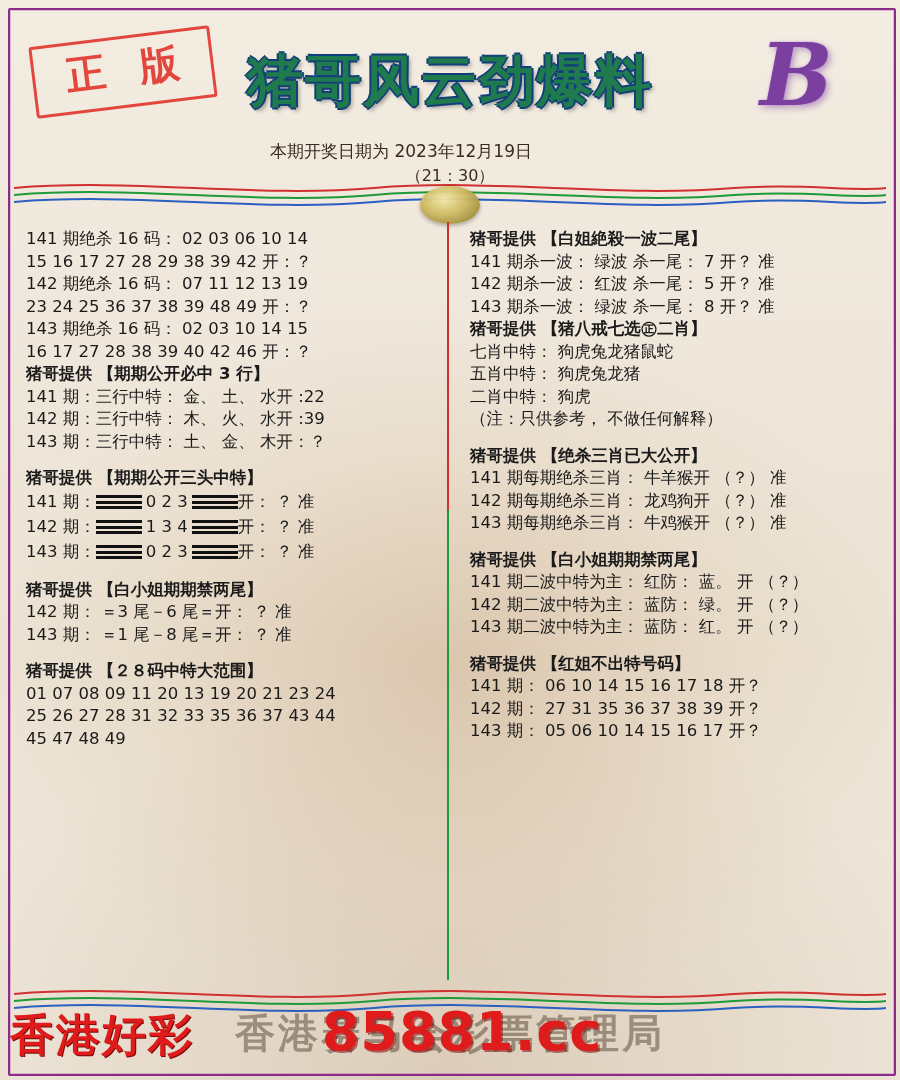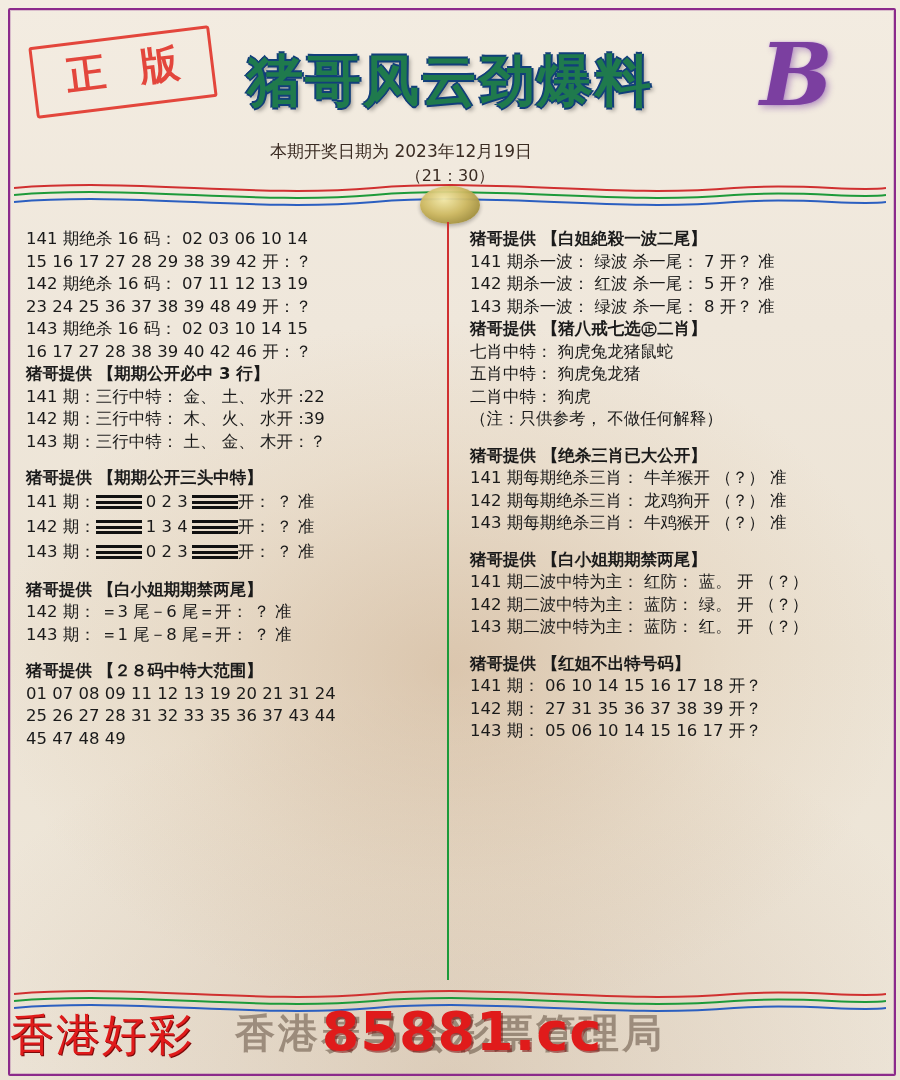--- a/index.html
+++ b/index.html
@@ -88,21 +88,21 @@
     font-family:"DejaVu Sans","Liberation Sans",sans-serif;
   }
   .row.h{font-weight:bold;}
   .barset{display:inline-block;vertical-align:middle;}
   .barset i{
     display:block;width:46px;height:3px;background:#111;margin:2.5px 0;
   }
   
   .footer-red{
     position:absolute;left:10px;top:1006px;
-    font-size:44px;font-weight:normal;color:#e01b1b;
+    font-size:44px;font-weight:bold;color:#e01b1b;
     text-shadow:1px 1px 0 #7a0a0a;
     letter-spacing:2px;
   }
   .footer-big{
     position:absolute;left:0;top:1000px;width:900px;text-align:center;
     font-size:54px;font-weight:bold;color:#e01b1b;
     text-shadow:2px 2px 0 rgba(120,10,10,.55);
     letter-spacing:1px;
     font-family:"DejaVu Sans","Liberation Sans",sans-serif;
     margin-left:12px;
@@ -163,21 +163,21 @@
       <div class="row h">猪哥提供 【期期公开三头中特】</div>
       <div class="row"><span>141 期：</span><span class="barset"><i></i><i></i><i></i></span><span style="margin: 0px 4px;">0 2 3</span><span class="barset"><i></i><i></i><i></i></span><span>开： ？ 准</span></div>
       <div class="row"><span>142 期：</span><span class="barset"><i></i><i></i><i></i></span><span style="margin: 0px 4px;">1 3 4</span><span class="barset"><i></i><i></i><i></i></span><span>开： ？ 准</span></div>
       <div class="row"><span>143 期：</span><span class="barset"><i></i><i></i><i></i></span><span style="margin: 0px 4px;">0 2 3</span><span class="barset"><i></i><i></i><i></i></span><span>开： ？ 准</span></div>
       <div style="height: 14px;"></div>
       <div class="row h">猪哥提供 【白小姐期期禁两尾】</div>
       <div class="row">142 期： ＝3 尾－6 尾＝开： ？ 准</div>
       <div class="row">143 期： ＝1 尾－8 尾＝开： ？ 准</div>
       <div style="height: 14px;"></div>
       <div class="row h">猪哥提供 【２８码中特大范围】</div>
-      <div class="row">01  07  08  09  11  12  13  19  20  21  31  24</div>
+      <div class="row">01  07  08  09  11  20  13  19  20  21  23  24</div>
       <div class="row">25  26  27  28  31  32  33  35  36  37  43  44</div>
       <div class="row">45  47  48  49</div>
     </div>
   <div class="col colR" id="colR">
       <div class="row h">猪哥提供 【白姐絶殺一波二尾】</div>
       <div class="row">141 期杀一波： 绿波  杀一尾： 7 开？ 准</div>
       <div class="row">142 期杀一波： 红波  杀一尾： 5 开？ 准</div>
       <div class="row">143 期杀一波： 绿波  杀一尾： 8 开？ 准</div>
       <div class="row h">猪哥提供 【猪八戒七选㊣二肖】</div>
       <div class="row">七肖中特： 狗虎兔龙猪鼠蛇</div>

